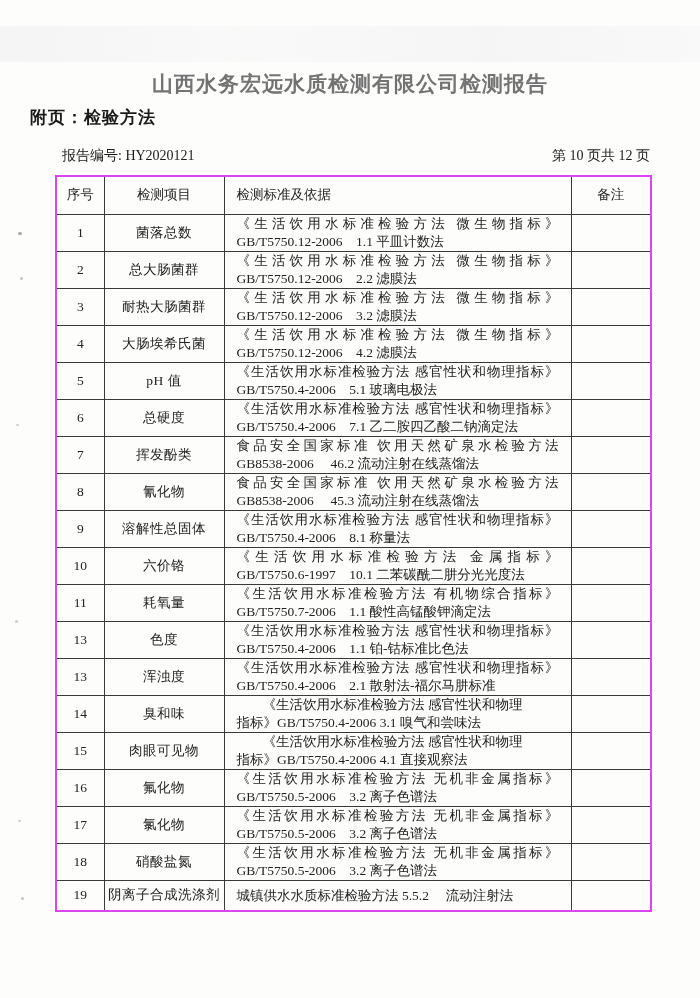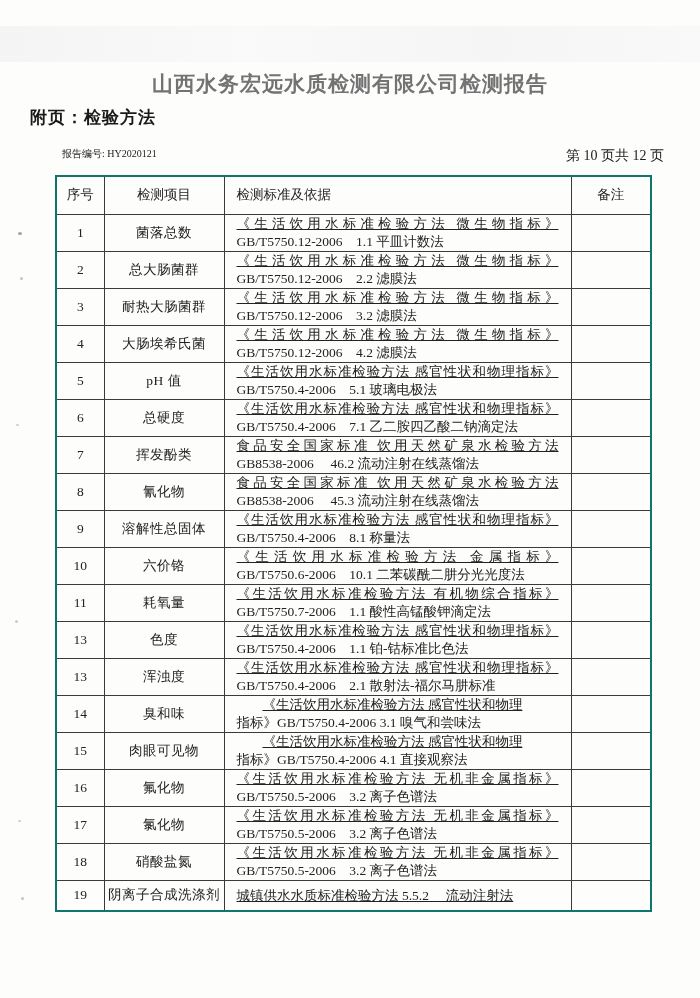--- a/index.html
+++ b/index.html
@@ -20,47 +20,47 @@
   .title{
     position:absolute;left:0;top:70px;width:700px;
     text-align:center;font-family:"Liberation Sans", sans-serif;
     font-size:21px;font-weight:bold;letter-spacing:1px;color:#737373;
   }
   .subtitle{
     position:absolute;left:30px;top:106px;
     font-size:17px;font-weight:bold;color:#1a1a1a;letter-spacing:1px;
   }
   .meta-report{
-    position:absolute;left:62px;top:147px;font-size:10px;color:#1a1a1a;
+    position:absolute;left:62px;top:147px;font-size:14px;color:#1a1a1a;
   }
   .meta-page{
-    position:absolute;right:36px;top:147px;font-size:14px;color:#1a1a1a;
+    position:absolute;right:50px;top:147px;font-size:14px;color:#1a1a1a;
   }
 
   .tbl-wrap{position:absolute;left:55px;top:175px;}
   table.grid{
     border-collapse:collapse;table-layout:fixed;
-    width:595px;border:2px solid #0f766e;
+    width:595px;border:2px solid #d946ef;
   }
   table.grid th,table.grid td{
     border:1.5px solid #3a3a3a;
     padding:0;vertical-align:middle;
     font-size:13.5px;color:#222;
     overflow:hidden;
   }
   thead tr{height:38px;}
   tbody tr{height:37px;}
   tbody tr.single{height:31px;}
   th{font-weight:normal;}
   .c-no,.c-item{text-align:center;}
   .c-std{padding:0 12px !important;}
   th.c-std{text-align:left;font-size:14px;}
   th.c-no,th.c-item,th.c-note{text-align:center;font-size:14px;}
   .std-line{display:block;line-height:17.5px;white-space:pre-wrap;}
-  .std-l1{text-align:justify;text-align-last:justify;text-decoration:underline;}
+  .std-l1{text-align:justify;text-align-last:justify;}
   .std-l1.indent{text-align:left;text-align-last:left;text-indent:26px;}
   .std-l1.left{text-align:center;text-align-last:left;}
   .item-txt{letter-spacing:.5px;}
 </style>
 </head>
 <body>
 
 <div class="scan-band"></div>
 
 <div class="speck" style="left:18px;top:232px;width:4px;height:3px;"></div>
@@ -171,21 +171,21 @@
       <span class="std-line std-l1">《生活饮用水标准检验方法 感官性状和物理指标》</span>
       <span class="std-line">GB/T5750.4-2006　8.1 称量法</span>
     </td>
     <td class="c-note"></td>
   </tr>
         <tr>
     <td class="c-no">10</td>
     <td class="c-item"><span class="item-txt">六价铬</span></td>
     <td class="c-std">
       <span class="std-line std-l1">《生活饮用水标准检验方法 金属指标》</span>
-      <span class="std-line">GB/T5750.6-2006　10.1 二苯碳酰二肼分光光度法</span>
+      <span class="std-line">GB/T5750.6-1997　10.1 二苯碳酰二肼分光光度法</span>
     </td>
     <td class="c-note"></td>
   </tr>
         <tr>
     <td class="c-no">11</td>
     <td class="c-item"><span class="item-txt">耗氧量</span></td>
     <td class="c-std">
       <span class="std-line std-l1">《生活饮用水标准检验方法 有机物综合指标》</span>
       <span class="std-line">GB/T5750.7-2006　1.1 酸性高锰酸钾滴定法</span>
     </td>

